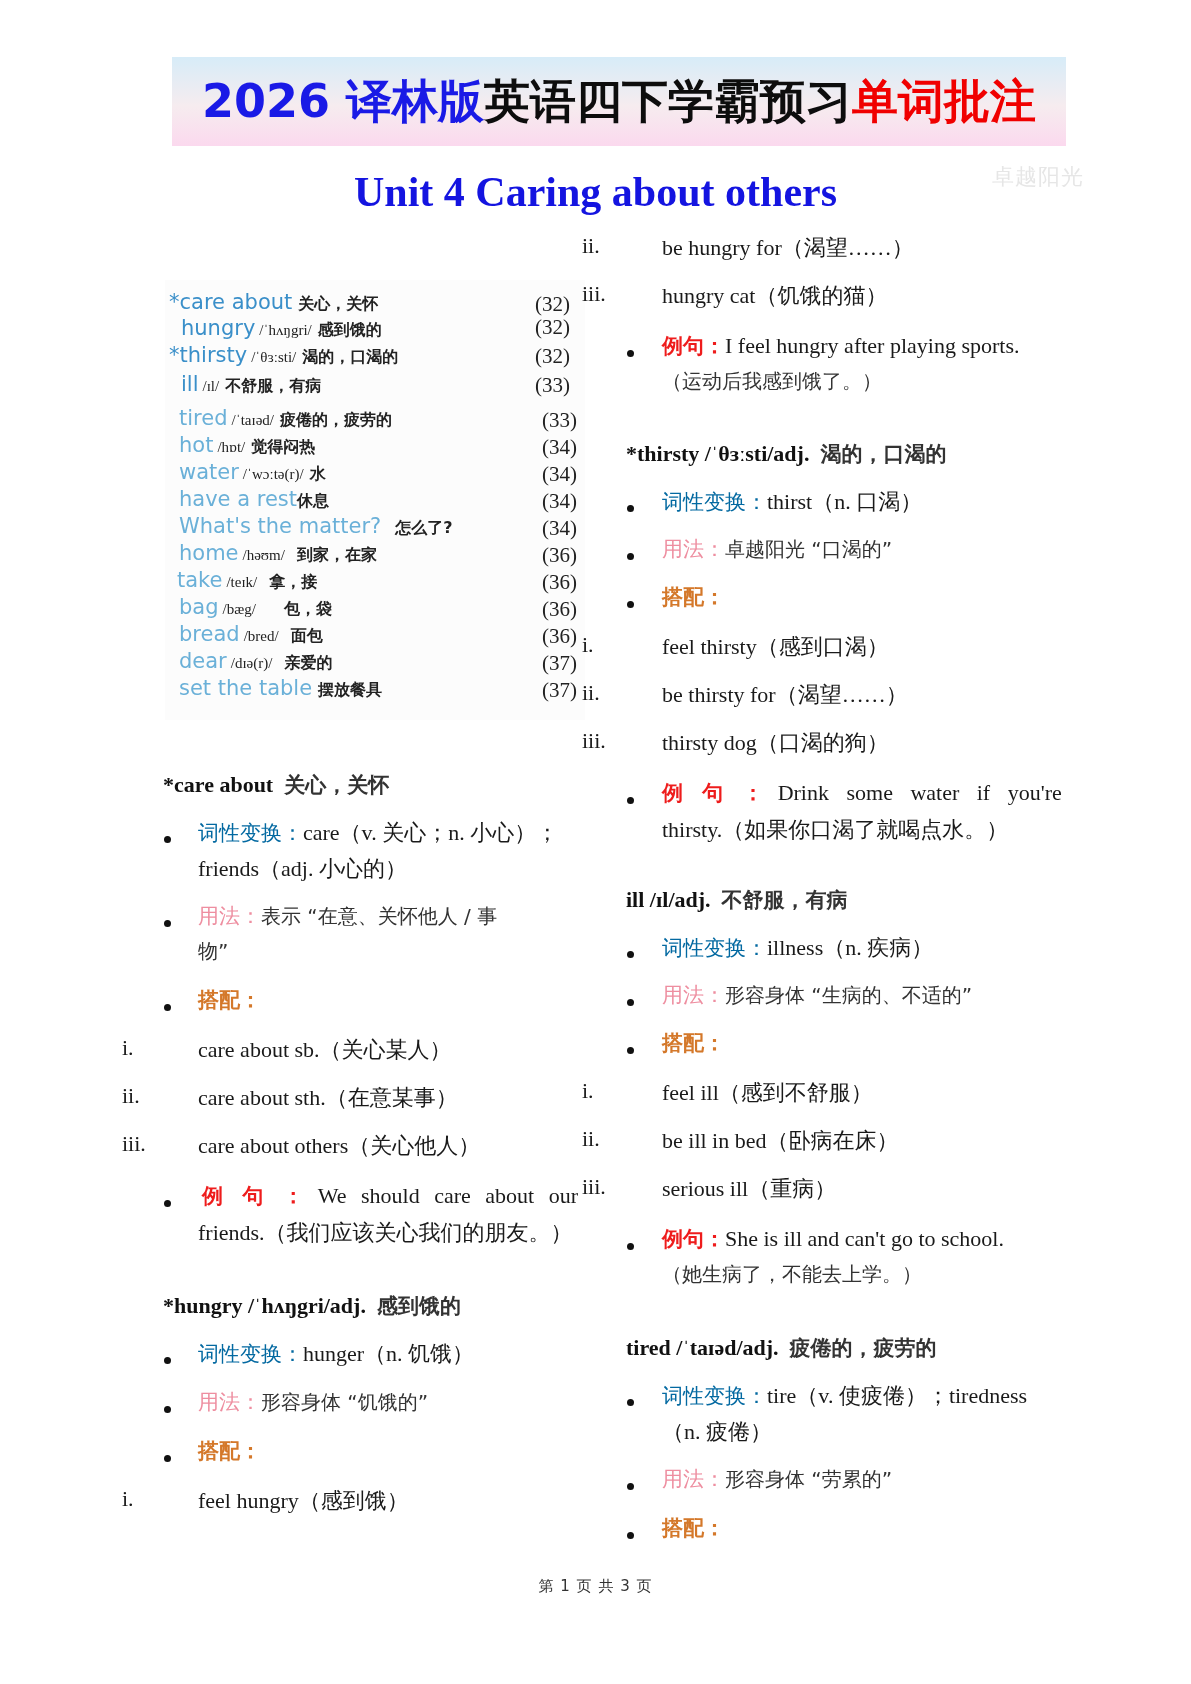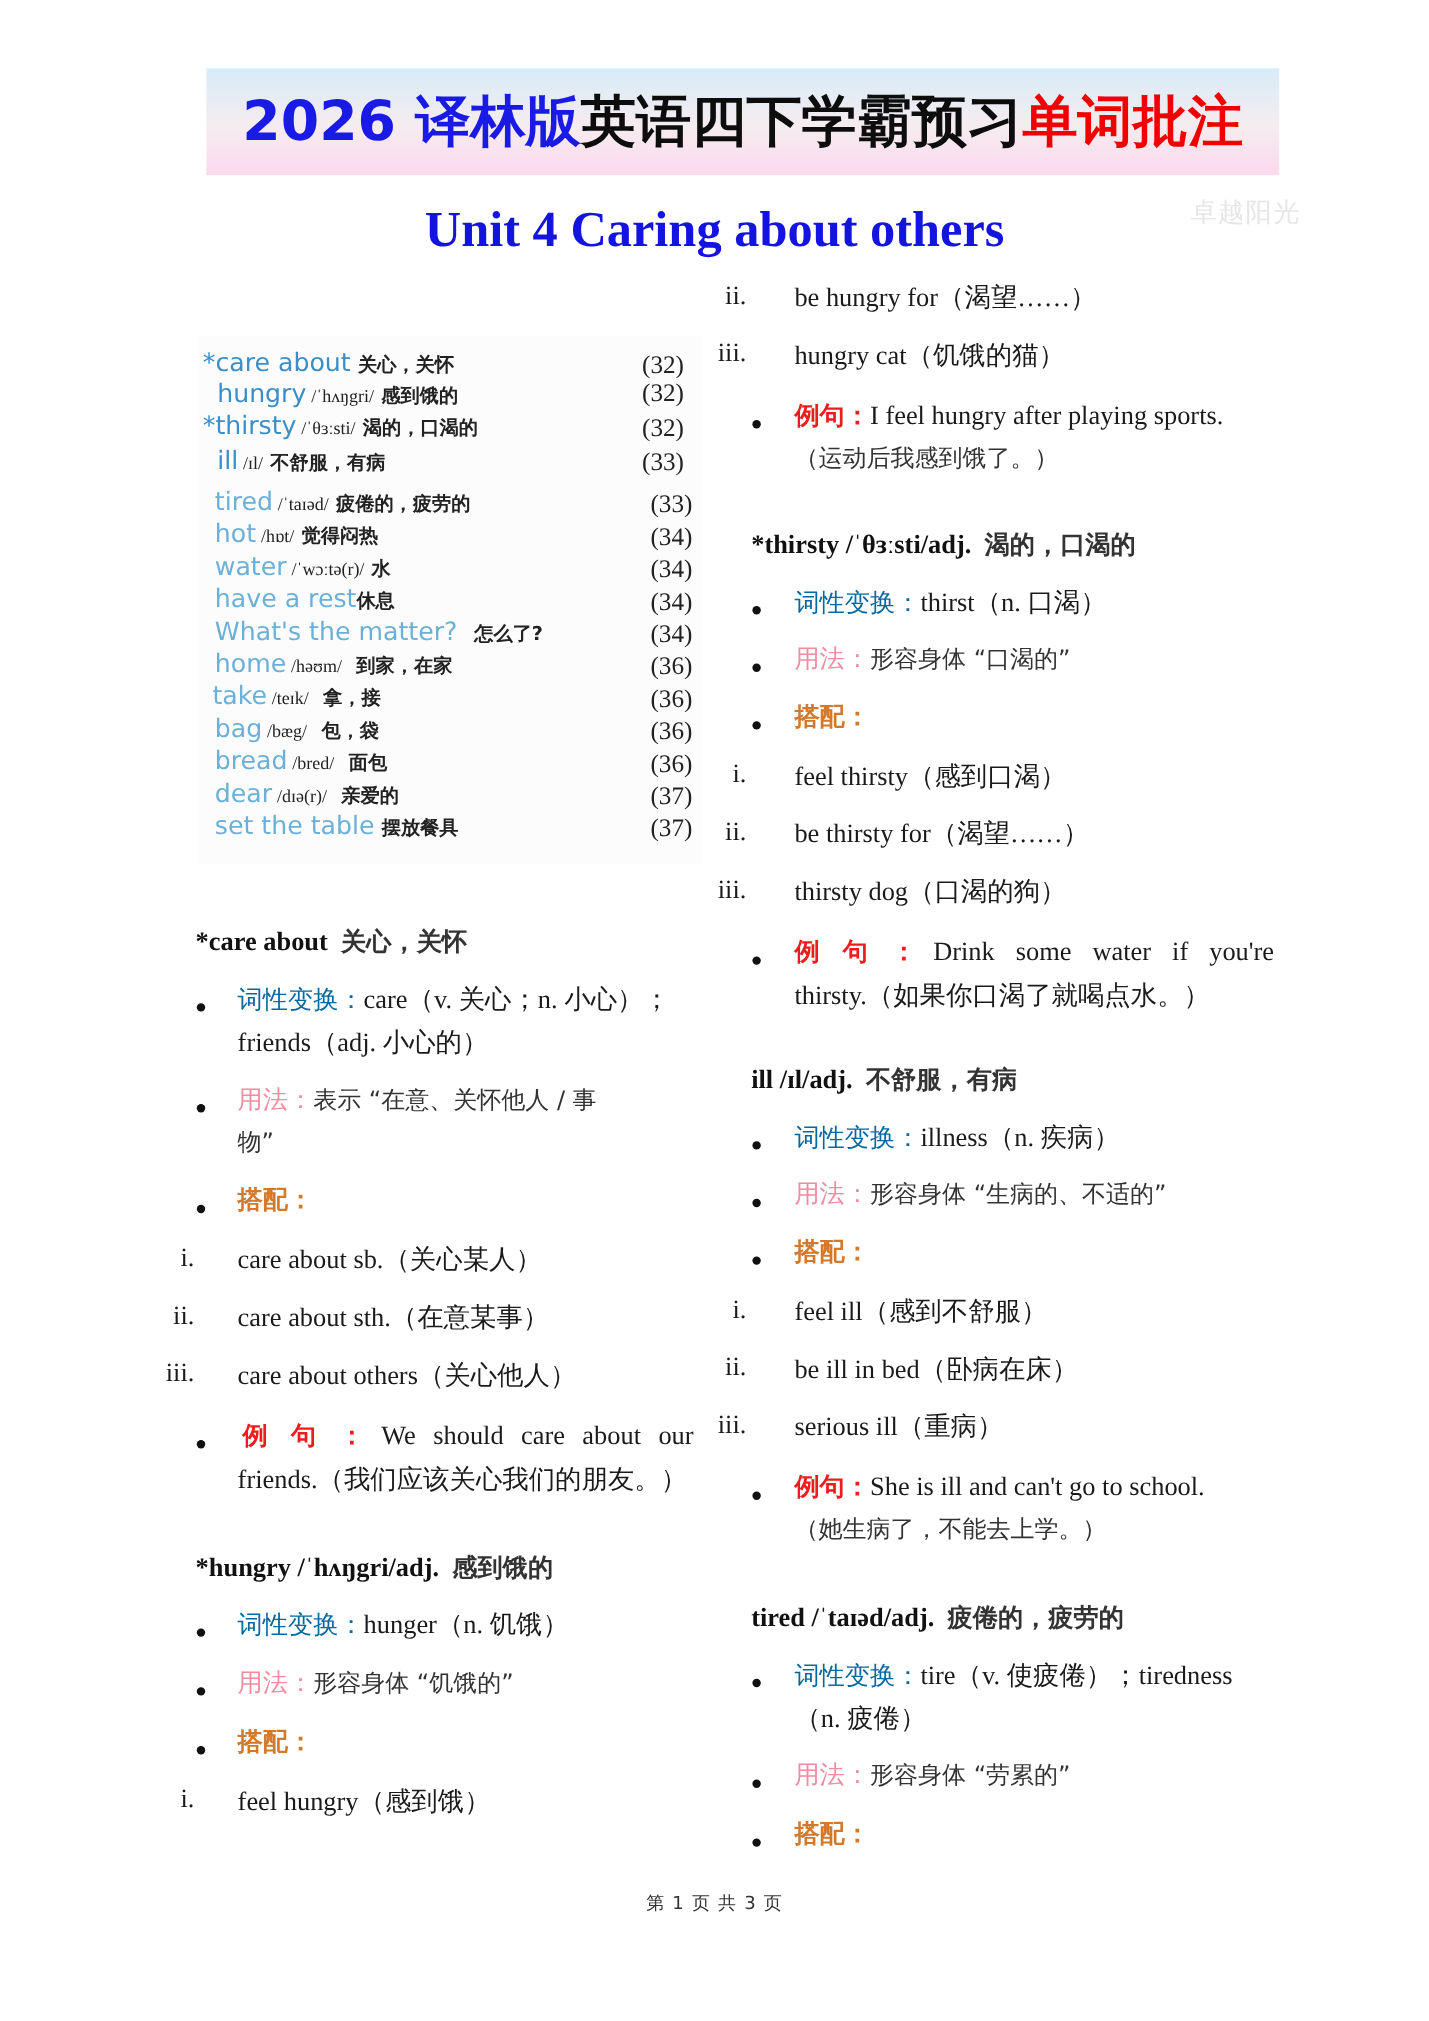--- a/index.html
+++ b/index.html
@@ -32,21 +32,21 @@
   .heading { position: absolute; font-weight: 700; font-size: 22px; white-space: nowrap; color: #111; }
   .heading .cn { font-family: "DejaVu Sans", sans-serif; font-weight: 700; font-size: 21px; }
   .bullet-line { position: absolute; white-space: nowrap; text-align: right; }
   .dot { position: absolute; width: 7px; height: 7px; border-radius: 50%; background: #111; }
   .lbl-teal { color: #0369a1; font-family: Liberation Mono, monospace; font-size: 21px; }
   .lbl-pink { color: #ee8ea0; font-family: "DejaVu Sans", sans-serif; font-size: 21px; }
   .lbl-orange { color: #d4782a; font-family: Liberation Serif, serif; font-size: 21px; font-weight: 700; }
   .lbl-red { color: #ee1c1c; font-family: "DejaVu Sans", sans-serif; font-size: 21px; font-weight: 700; }
   .txt { font-family: "Liberation Serif", serif; font-size: 22px; color: #1a1a1a; }
   .cn { font-family: "DejaVu Sans", sans-serif; font-size: 20px; color: #333; }
-  .roman { position: absolute; text-align: right; width: 40px; font-family: "Liberation Serif", serif; font-size: 22px; }
+  .roman { position: absolute; text-align: left; width: 40px; font-family: "Liberation Serif", serif; font-size: 22px; }
   .footer { position: absolute; left: 0; width: 1191px; top: 1577px; text-align: center;
             font-family: "DejaVu Sans", sans-serif; font-size: 15px; color: #333; letter-spacing: 1px; }
 </style>
 </head>
 <body>
 
 <div class="banner">
   <div class="banner-text">
     <span class="b-blue">2026 </span><span class="b-blue">译林版</span><span class="b-black">英语四下学霸预习</span><span class="b-red">单词批注</span>
   </div>
@@ -104,21 +104,21 @@
       <span class="vmean" style="margin-left:12px">到家，在家</span>
     </div>
   <div class="vrow" style="top:288px;left:12px">
       <span class="vword">take</span>
       <span class="vphon">/teɪk/</span>
       <span class="vmean" style="margin-left:12px">拿，接</span>
     </div>
   <div class="vrow" style="top:315px;left:14px">
       <span class="vword">bag</span>
       <span class="vphon">/bæg/</span>
-      <span class="vmean" style="margin-left:12px">包，袋</span>
+      <span class="vmean" style="margin-left:28px">包，袋</span>
     </div>
   <div class="vrow" style="top:342px;left:14px">
       <span class="vword">bread</span>
       <span class="vphon">/bred/</span>
       <span class="vmean" style="margin-left:12px">面包</span>
     </div>
   <div class="vrow" style="top:369px;left:14px">
       <span class="vword">dear</span>
       <span class="vphon">/dɪə(r)/</span>
       <span class="vmean" style="margin-left:12px">亲爱的</span>
@@ -191,21 +191,21 @@
 <div class="dot" style="left:627px;top:350px"></div>
 <div class="bullet-line" style="left:662px;top:332px"><span class="lbl-red">例句：</span><span class="txt">I feel hungry after playing sports.</span></div>
 <div class="bullet-line" style="left:662px;top:368px"><span class="cn">（运动后我感到饿了。）</span></div>
 
 <div class="heading" style="left:626px;top:440px"><span>*thirsty /ˈθɜːsti/adj.</span>&nbsp;&nbsp;<span class="cn">渴的，口渴的</span></div>
 
 <div class="dot" style="left:627px;top:505px"></div>
 <div class="bullet-line" style="left:662px;top:487px"><span class="lbl-teal">词性变换：</span><span class="txt">thirst（n. 口渴）</span></div>
 
 <div class="dot" style="left:627px;top:553px"></div>
-<div class="bullet-line" style="left:662px;top:535px"><span class="lbl-pink">用法：</span><span class="cn">形容身体 “口渴的”</span></div>
+<div class="bullet-line" style="left:662px;top:535px"><span class="lbl-pink">用法：</span><span class="cn">卓越阳光 “口渴的”</span></div>
 
 <div class="dot" style="left:627px;top:601px"></div>
 <div class="bullet-line" style="left:662px;top:583px"><span class="lbl-orange">搭配：</span></div>
 
 <div class="roman" style="left:582px;top:632px">i.</div>
 <div class="bullet-line txt" style="left:662px;top:632px">feel thirsty（感到口渴）</div>
 <div class="roman" style="left:582px;top:680px">ii.</div>
 <div class="bullet-line txt" style="left:662px;top:680px">be thirsty for（渴望……）</div>
 <div class="roman" style="left:582px;top:728px">iii.</div>
 <div class="bullet-line txt" style="left:662px;top:728px">thirsty dog（口渴的狗）</div>

